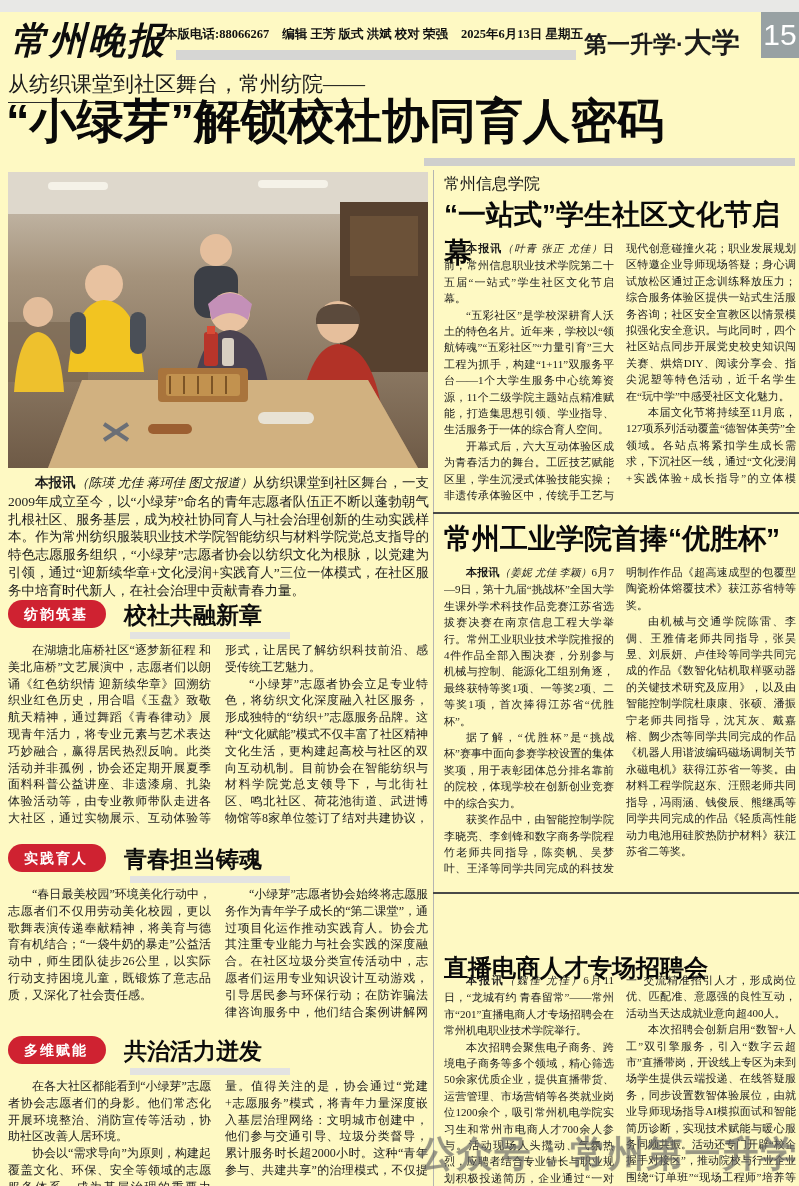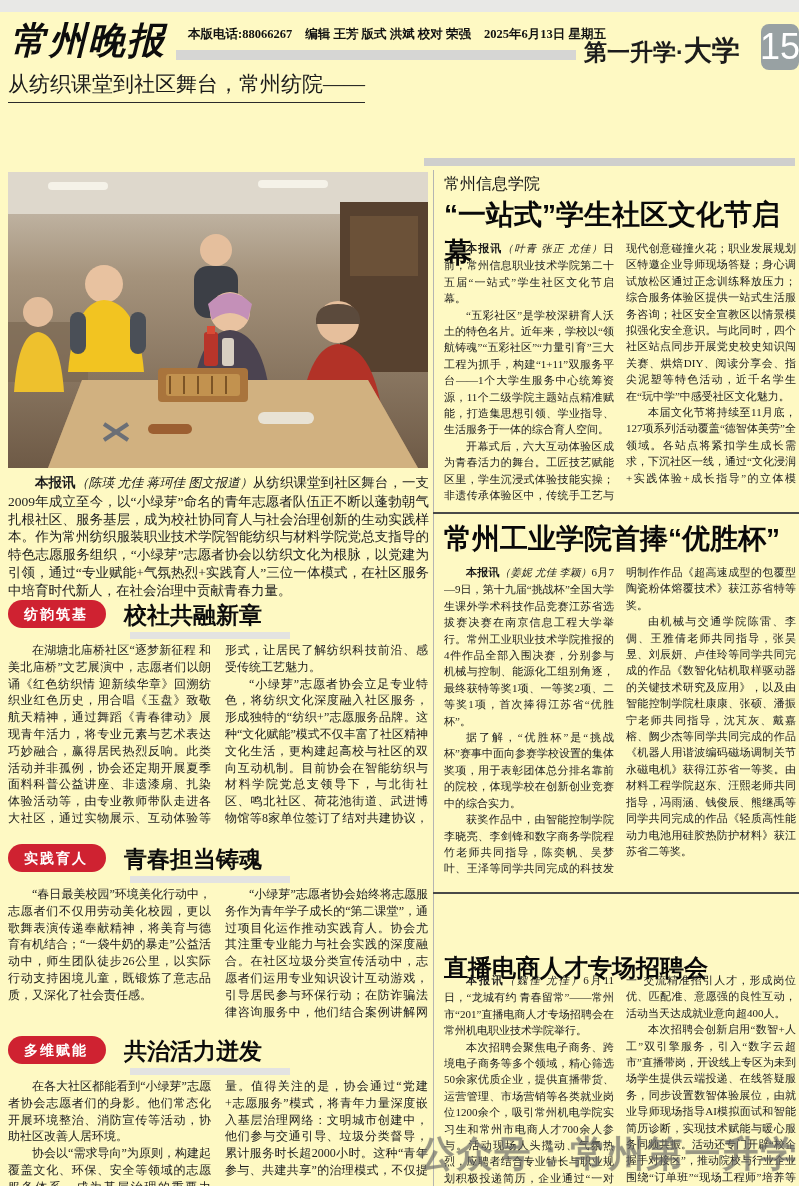--- a/index.html
+++ b/index.html
@@ -1,29 +1,29 @@
 <!DOCTYPE html>
 <html><head>
 <meta charset="utf-8">
 <style>
   html,body{margin:0;padding:0;background:#e8e8e6;}
   .page{position:relative;width:799px;height:1186px;margin:12px auto;background:#fef9c3;
         font-family:"Liberation Serif",serif;color:#1c1c1c;overflow:hidden;}
   
   .masthead{position:absolute;left:10px;top:4px;width:170px;font-family:"DejaVu Serif",serif;
         font-size:37px;font-weight:bold;font-style:italic;letter-spacing:2px;color:#0d0d0d;}
-  .info-line{position:absolute;left:188px;top:14px;width:420px;font-size:12.5px;font-weight:bold;
+  .info-line{position:absolute;left:165px;top:14px;width:420px;font-size:12.5px;font-weight:bold;
         white-space:nowrap;color:#111;text-align:center;}
   .info-line span{margin-right:10px;}
   .header-bar{position:absolute;left:176px;top:38px;width:400px;height:10px;background:#d6d6d4;}
-  .section-title{position:absolute;left:584px;top:20px;font-size:23px;font-weight:bold;
+  .section-title{position:absolute;left:584px;top:12px;font-size:23px;font-weight:bold;
         font-family:"Liberation Sans",sans-serif;white-space:nowrap;}
   .section-title b{font-size:28px;font-weight:900;}
-  .page-num{position:absolute;left:761px;top:12px;width:38px;height:46px;background:#98a1a3;color:#fff;
-        font-family:"Liberation Sans",sans-serif;font-size:36px;display:flex;align-items:center;justify-content:center;border-radius:8px;}
+  .page-num{position:absolute;left:761px;top:0;width:38px;height:46px;background:#98a1a3;color:#fff;
+        font-family:"Liberation Sans",sans-serif;font-size:30px;display:flex;align-items:center;justify-content:center;}
   
   .kicker{position:absolute;left:8px;top:58px;font-size:21px;color:#1a1a1a;
         padding-bottom:4px;border-bottom:1.5px solid #2b2b2b;}
   .headline{position:absolute;left:6px;top:82px;margin:0;width:790px;font-family:"Liberation Sans",sans-serif;
         font-size:47px;font-weight:900;letter-spacing:0px;line-height:1.15;color:#090909;}
   .headline-bar{position:absolute;left:424px;top:146px;width:371px;height:8px;background:#cfcfcd;}
   
   .photo{position:absolute;left:8px;top:160px;width:420px;height:296px;display:block;}
   .intro{position:absolute;left:8px;top:462px;width:421px;font-size:13.5px;line-height:17.8px;
         text-align:justify;}
@@ -62,20 +62,21 @@
     <span>编辑 王芳  版式 洪斌  校对 荣强</span>
     <span>2025年6月13日 星期五</span>
   </div>
   <div class="header-bar"></div>
   <div class="section-title">
     <span>第一升学</span><span>·</span><b>大学</b>
   </div>
   <div class="page-num">15</div>
 
   <div class="kicker">从纺织课堂到社区舞台，常州纺院——</div>
+  <h1 class="headline">“小绿芽”解锁校社协同育人密码</h1>
   <div class="headline-bar"></div>
 
   <svg class="photo" viewBox="0 0 420 296" preserveAspectRatio="none" aria-hidden="true">
     <defs>
       <linearGradient id="roomBg" x1="0" y1="0" x2="0" y2="1">
         <stop offset="0" stop-color="#cfc6b8"></stop>
           <stop offset="0.35" stop-color="#a5937c"></stop>
         <stop offset="1" stop-color="#6e5a46"></stop>
       </linearGradient>
     </defs>
@@ -122,21 +123,21 @@
     <rect x="199" y="154" width="8" height="8" fill="#d94b35"></rect>
     <rect x="214" y="166" width="12" height="28" rx="3" fill="#d8cfc2"></rect>
 
     <line x1="96" y1="252" x2="120" y2="268" stroke="#6b6f76" stroke-width="4"></line>
     <line x1="120" y1="252" x2="96" y2="268" stroke="#6b6f76" stroke-width="4"></line>
     <rect x="250" y="240" width="56" height="12" rx="6" fill="#e8e2d4"></rect>
     <rect x="140" y="252" width="44" height="10" rx="5" fill="#9c5f31"></rect>
   </svg>
 
   <div class="intro">
-    <p><b class="tag">本报讯</b><i class="byline">（陈瑛 尤佳 蒋珂佳 图文报道）</i><span>从纺织课堂到社区舞台，一支2009年成立至今，以“小绿芽”命名的青年志愿者队伍正不断以蓬勃朝气扎根社区、服务基层，成为校社协同育人与社会治理创新的生动实践样本。作为常州纺织服装职业技术学院智能纺织与材料学院党总支指导的特色志愿服务组织，“小绿芽”志愿者协会以纺织文化为根脉，以党建为引领，通过“专业赋能+气氛热烈+实践育人”三位一体模式，在社区服务中培育时代新人，在社会治理中贡献青春力量。</span></p>
+    <p><b class="tag">本报讯</b><i class="byline">（陈瑛 尤佳 蒋珂佳 图文报道）</i><span>从纺织课堂到社区舞台，一支2009年成立至今，以“小绿芽”命名的青年志愿者队伍正不断以蓬勃朝气扎根社区、服务基层，成为校社协同育人与社会治理创新的生动实践样本。作为常州纺织服装职业技术学院智能纺织与材料学院党总支指导的特色志愿服务组织，“小绿芽”志愿者协会以纺织文化为根脉，以党建为引领，通过“迎新续华章+文化浸润+实践育人”三位一体模式，在社区服务中培育时代新人，在社会治理中贡献青春力量。</span></p>
   </div>
 
   <div class="sec-head" style="top:588px;">
     <span class="pill">纺韵筑基</span>
     <span class="sec-title">校社共融新章</span>
   </div>
   <div class="sec-underline" style="top:620px;"></div>
   <div class="sec-body two-col" style="top:630px;height:196px;">
     <p>在湖塘北庙桥社区“逐梦新征程 和美北庙桥”文艺展演中，志愿者们以朗诵《红色纺织情 迎新续华章》回溯纺织业红色历史，用合唱《玉盘》致敬航天精神，通过舞蹈《青春律动》展现青年活力，将专业元素与艺术表达巧妙融合，赢得居民热烈反响。此类活动并非孤例，协会还定期开展夏季面料科普公益讲座、非遗漆扇、扎染体验活动等，由专业教师带队走进各大社区，通过实物展示、互动体验等形式，让居民了解纺织科技前沿、感受传统工艺魅力。</p>
     <p>“小绿芽”志愿者协会立足专业特色，将纺织文化深度融入社区服务，形成独特的“纺织+”志愿服务品牌。这种“文化赋能”模式不仅丰富了社区精神文化生活，更构建起高校与社区的双向互动机制。目前协会在智能纺织与材料学院党总支领导下，与北街社区、鸣北社区、荷花池街道、武进博物馆等8家单位签订了结对共建协议，校社双方通过党建联建、公益联办等形式，累计开展纺织文化进社区活动80余场，培育出“博物馆里的思政课”“纺织文化汇演”“非遗传承课堂”等品牌项目，实现学校和地方资源与需求的精准对接。</p>

